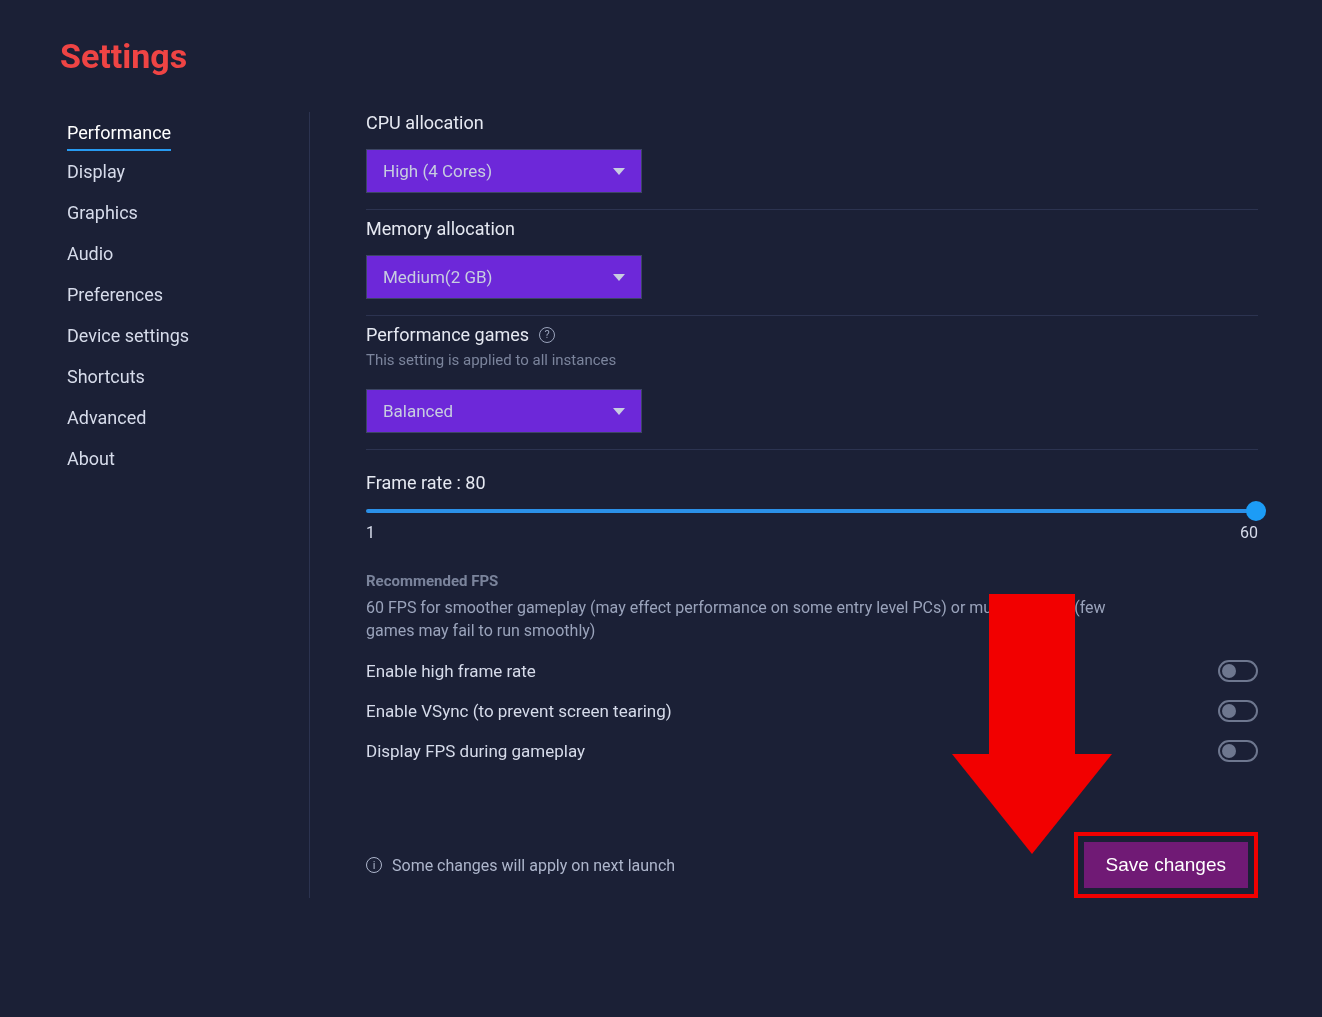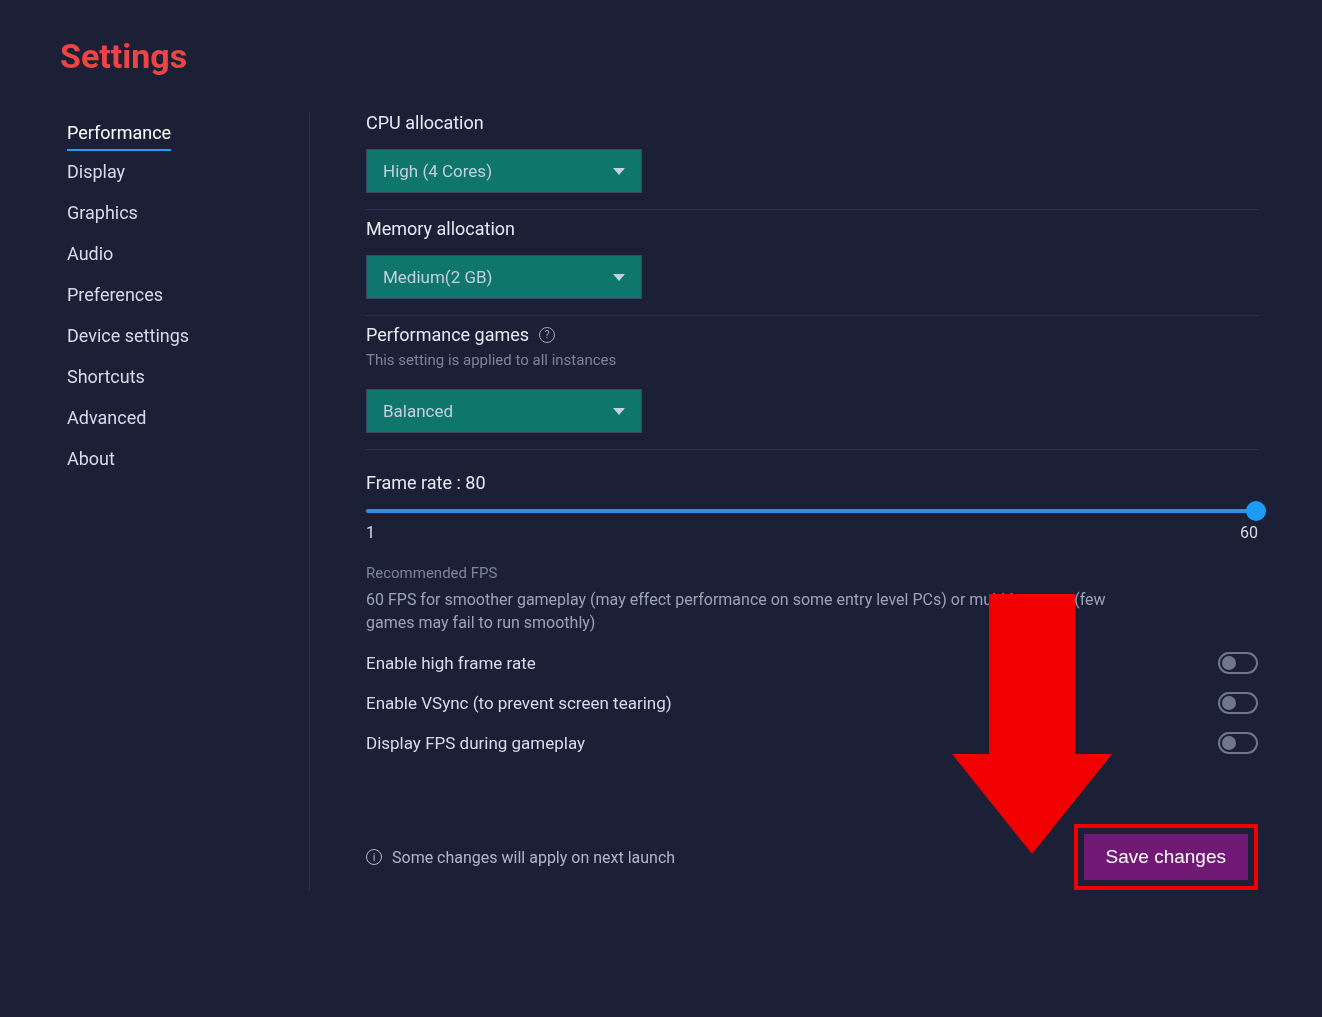--- a/index.html
+++ b/index.html
@@ -69,21 +69,21 @@
     font-size: 15px;
     color: #7b849c;
     margin-top: -10px;
     margin-bottom: 20px;
   }
 
   .select {
     width: 276px;
     height: 44px;
     border: 1px solid #3d4664;
-    background: #0f766e;
+    background: #6d28d9;
     color: #c7cde0;
     display: flex;
     align-items: center;
     justify-content: space-between;
     padding: 0 16px;
     font-size: 17px;
     cursor: pointer;
   }
   .caret {
     width: 0; height: 0;
@@ -115,21 +115,21 @@
     transform: translateY(-50%);
     width: 20px; height:20px; border-radius:50%;
     background:#1c9cf6;
     cursor: pointer;
   }
   .slider-limits {
     display:flex; justify-content:space-between;
     font-size:16px; color:#d6dbea; margin-top:10px;
   }
 
-  .rec-title { font-size:15px; color:#7b849c; margin-top:22px; }
+  .rec-title { font-size:15px; color:#7b849c; margin-top:30px;font-weight:bold; }
   .rec-body  { font-size:16px; color:#9aa3bb; margin-top:6px; line-height:1.45; max-width: 740px;}
 
   .toggle-row {
     display:flex; justify-content:space-between; align-items:center;
     margin-top: 18px;
     font-size: 17px; color:#d6dbea;
   }
   .toggle {
     width: 40px; height: 22px; border-radius: 11px;
     background:#1b2036; border:2px solid #6e778f;

